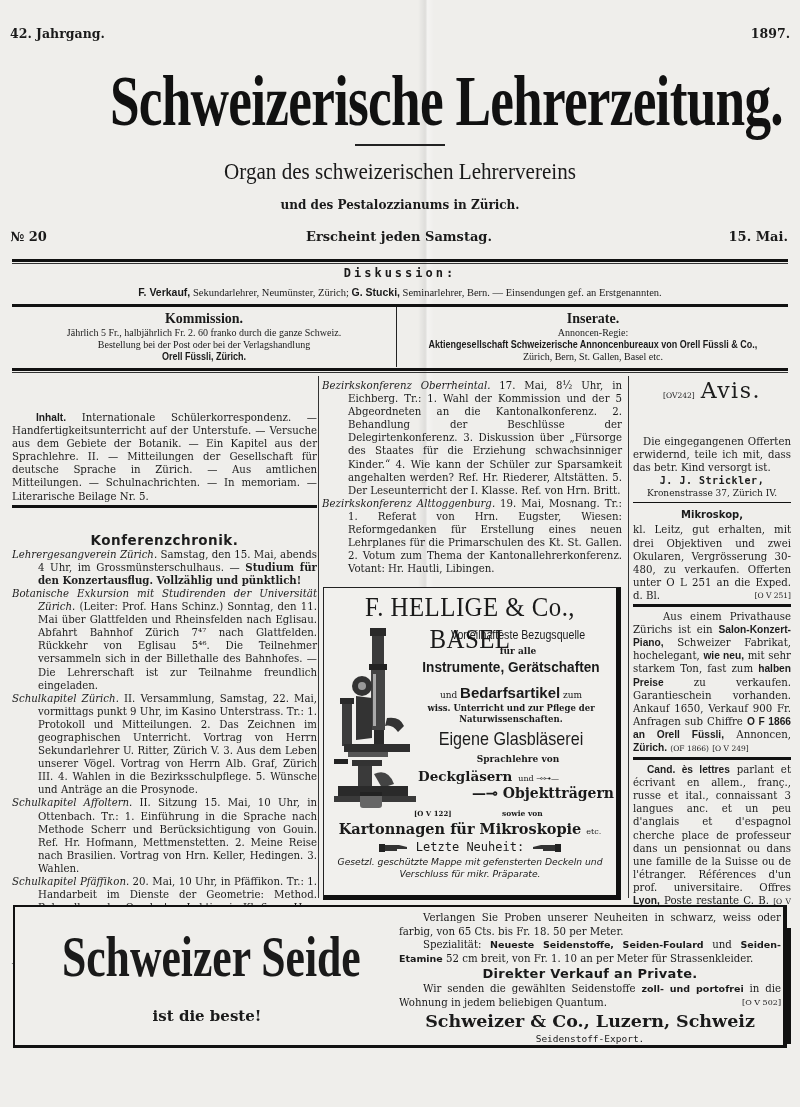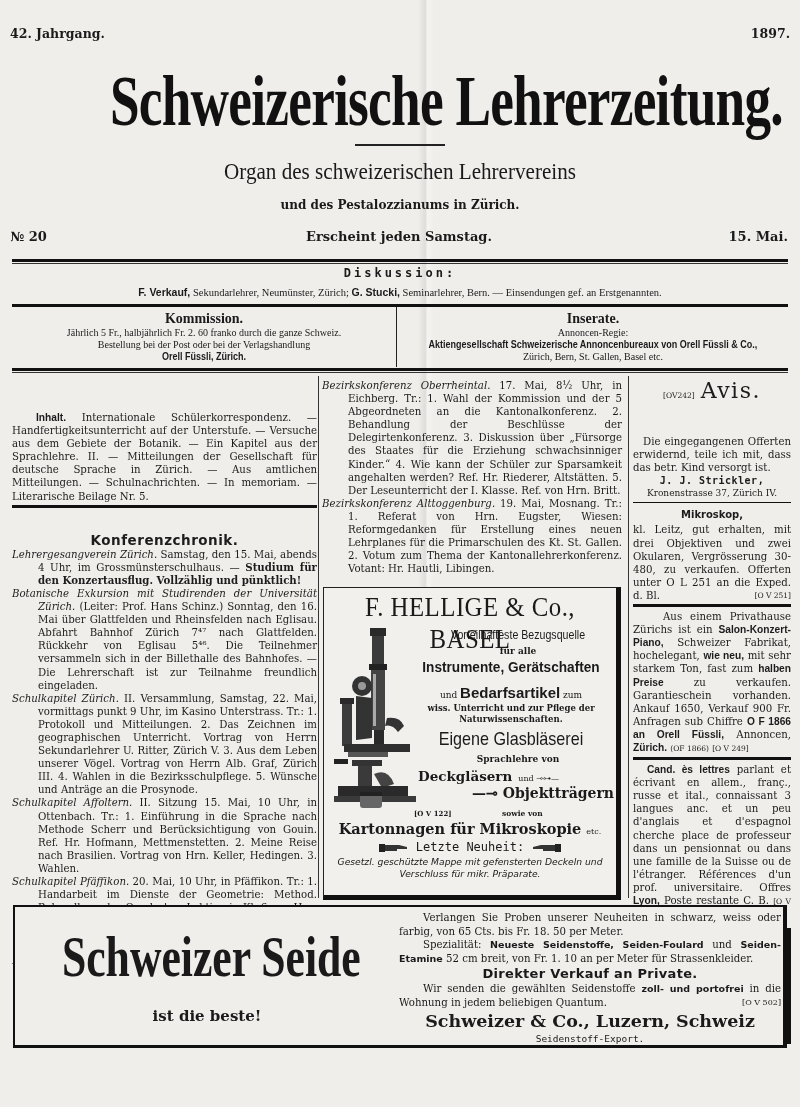--- a/index.html
+++ b/index.html
@@ -152,21 +152,21 @@
   <div class="rule-thin" style="top:372px;"></div>
 
   <div class="colrule" style="left:318px; height:522px;"></div>
   <div class="colrule" style="left:628px; height:522px;"></div>
 
   <div class="col col1">
     <p class="inhalt"><b>Inhalt.</b><span> Internationale Schülerkorrespondenz. — Handfertigkeitsunterricht auf der Unterstufe. — Versuche aus dem Gebiete der Botanik. — Ein Kapitel aus der Sprachlehre. II. — Mitteilungen der Gesellschaft für deutsche Sprache in Zürich. — Aus amtlichen Mitteilungen. — Schulnachrichten. — In memoriam. — Literarische Beilage Nr. 5.</span></p>
     <div class="sec-rule"></div>
     <div class="sec-h">Konferenzchronik.</div>
     <p class="entry"><i>Lehrergesangverein Zürich.</i><span> Samstag, den 15. Mai, abends 4 Uhr, im Grossmünsterschulhaus. — </span><span class="strong">Studium für den Konzertausflug. Vollzählig und pünktlich!</span></p>
-    <p class="entry"><i>Botanische Exkursion mit Studirenden der Universität Zürich.</i><span> (Leiter: Prof. Hans Schinz.) Sonntag, den 16. Mai über Glattfelden und Rheinsfelden nach Eglisau. Abfahrt Bahnhof Zürich 7⁴⁷ nach Glattfelden. Rückkehr von Eglisau 5⁴⁶. Die Teilnehmer versammeln sich in der Billethalle des Bahnhofes. — Die Lehrerschaft ist zur Teilnahme freundlich eingeladen.</span></p>
+    <p class="entry"><i>Botanische Exkursion mit Studirenden der Universität Zürich.</i><span> (Leiter: Prof. Hans Schinz.) Sonntag, den 11. Mai über Glattfelden und Rheinsfelden nach Eglisau. Abfahrt Bahnhof Zürich 7⁴⁷ nach Glattfelden. Rückkehr von Eglisau 5⁴⁶. Die Teilnehmer versammeln sich in der Billethalle des Bahnhofes. — Die Lehrerschaft ist zur Teilnahme freundlich eingeladen.</span></p>
     <p class="entry"><i>Schulkapitel Zürich.</i><span> II. Versammlung, Samstag, 22. Mai, vormittags punkt 9 Uhr, im Kasino Unterstrass. Tr.: 1. Protokoll und Mitteilungen. 2. Das Zeichnen im geographischen Unterricht. Vortrag von Herrn Sekundarlehrer U. Ritter, Zürich V. 3. Aus dem Leben unserer Vögel. Vortrag von Herrn Alb. Graf, Zürich III. 4. Wahlen in die Bezirksschulpflege. 5. Wünsche und Anträge an die Prosynode.</span></p>
     <p class="entry"><i>Schulkapitel Affoltern.</i><span> II. Sitzung 15. Mai, 10 Uhr, in Ottenbach. Tr.: 1. Einführung in die Sprache nach Methode Scherr und Berücksichtigung von Gouin. Ref. Hr. Hofmann, Mettmenstetten. 2. Meine Reise nach Brasilien. Vortrag von Hrn. Keller, Hedingen. 3. Wahlen.</span></p>
     <p class="entry"><i>Schulkapitel Pfäffikon.</i><span> 20. Mai, 10 Uhr, in Pfäffikon. Tr.: 1. Handarbeit im Dienste der Geometrie: Method. Behandlung des Quadrates. Lektion in Kl. 6 von Hrn. Kägi, Pfäffikon. 2. Zuschrift der Sektion Pfäffikon. 3. Anträge an die Prosynode, Wahlen. 4. Verhandlungen des Lehrervereins.</span></p>
     <p class="entry"><i>Konferenz der Fortbildungslehrer des Kantons Aargau.</i><span> 22. Mai, 10 Uhr, in Aarau. Tr.: Das Lesebuch für unsere Fortbildungsschulen. Referent: Hr. Fischer, Kaiserstuhl.</span></p>
   </div>
 
   <div class="col col2">
     <p class="entry"><i>Bezirkskonferenz Oberrheintal.</i><span> 17. Mai, 8½ Uhr, in Eichberg. Tr.: 1. Wahl der Kommission und der 5 Abgeordneten an die Kantonalkonferenz. 2. Behandlung der Beschlüsse der Delegirtenkonferenz. 3. Diskussion über „Fürsorge des Staates für die Erziehung schwachsinniger Kinder.“ 4. Wie kann der Schüler zur Sparsamkeit angehalten werden? Ref. Hr. Riederer, Altstätten. 5. Der Leseunterricht der I. Klasse. Ref. von Hrn. Britt.</span></p>
     <p class="entry"><i>Bezirkskonferenz Alttoggenburg.</i><span> 19. Mai, Mosnang. Tr.: 1. Referat von Hrn. Eugster, Wiesen: Reformgedanken für Erstellung eines neuen Lehrplanes für die Primarschulen des Kt. St. Gallen. 2. Votum zum Thema der Kantonallehrerkonferenz. Votant: Hr. Hautli, Libingen.</span></p>
   </div>

